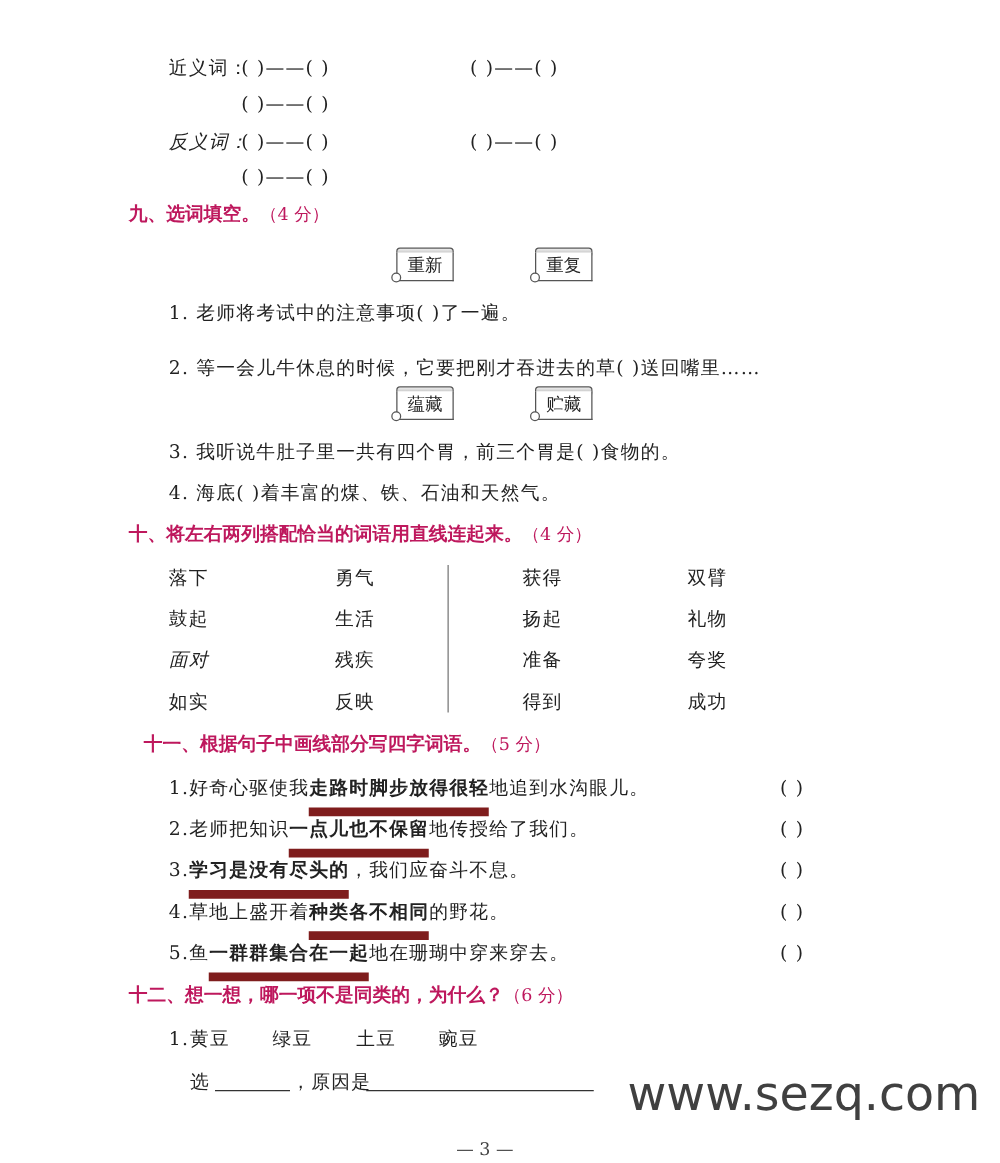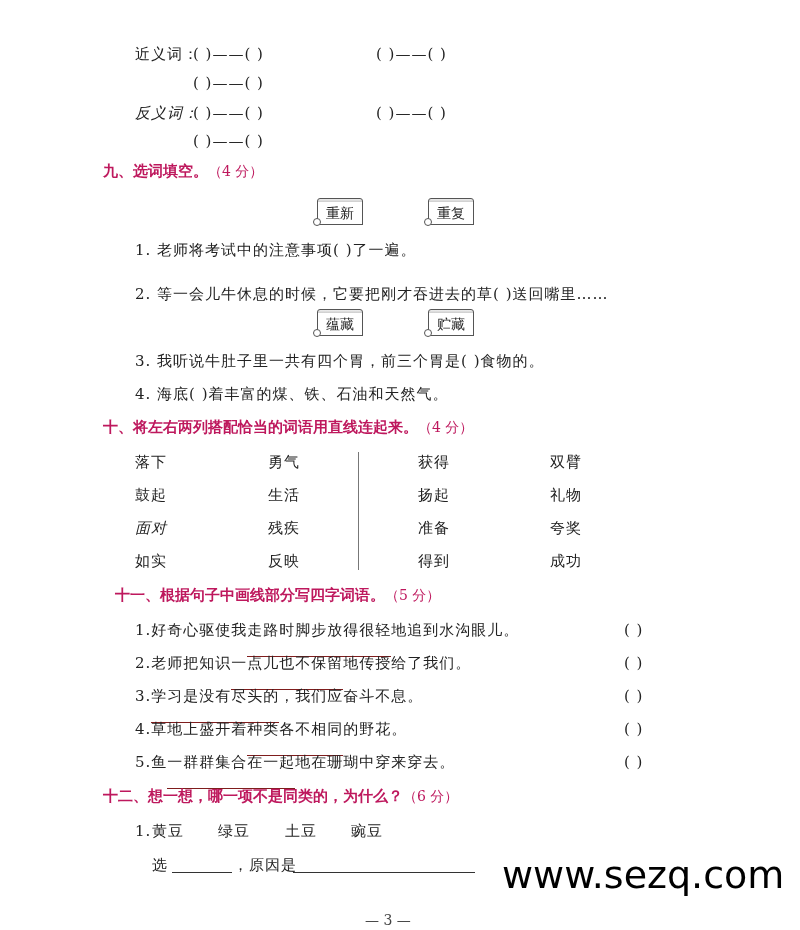--- a/index.html
+++ b/index.html
@@ -22,23 +22,23 @@
   }
   .scroll .body {
     position: absolute; left: 4px; top: 4px; width: 44px; height: 22px;
     border: 1px solid #555; border-top: none; background: #fff;
     font-size: 14px; text-align: center; line-height: 22px; color: #222;
   }
   .scroll .curl {
     position: absolute; left: 0; bottom: -2px; width: 6px; height: 6px;
     border: 1px solid #555; border-radius: 50%; background: #fff;
   }
-  .u { border-bottom: 1px solid #7f1d1d; padding-bottom: 17px; }
+  .u { border-bottom: 7px solid #7f1d1d; padding-bottom: 7px; font-weight: bold; }
   .divider { position: absolute; left: 358px; top: 452px; width: 1px; height: 118px; background: #777; }
-  .watermark { font-family: "DejaVu Sans", "Liberation Sans", sans-serif; font-size: 38px; color: #000000; letter-spacing: 0px; }
+  .watermark { font-family: "DejaVu Sans", "Liberation Sans", sans-serif; font-size: 38px; color: #404040; letter-spacing: 0px; }
   .pagenum { font-size: 14px; color: #444; }
 </style>
 </head>
 <body>
 
 <div class="abs txt" style="left:135px;top:45px;">近义词：</div>
 <div class="abs txt" style="left:193px;top:45px;">(            )——(            )</div>
 <div class="abs txt" style="left:376px;top:45px;">(            )——(            )</div>
 <div class="abs txt" style="left:193px;top:74px;">(            )——(            )</div>
 

